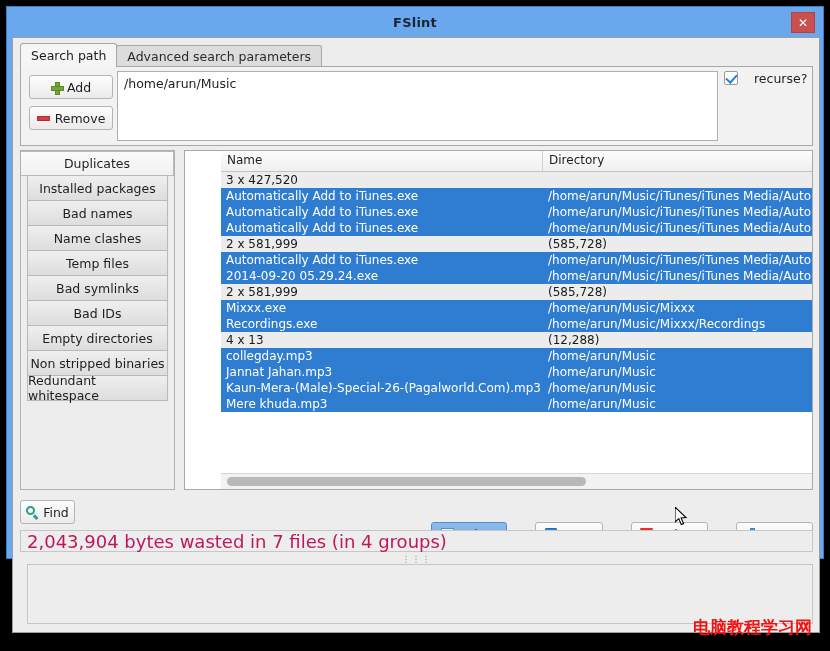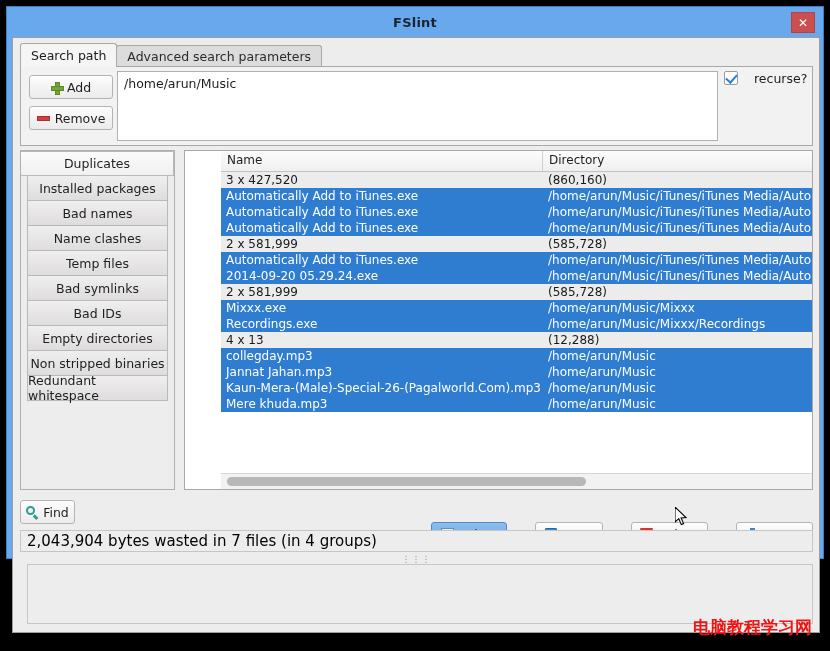--- a/index.html
+++ b/index.html
@@ -386,22 +386,22 @@
   .statusbar {
     position: absolute;
     left: 7px; top: 492px;
     width: 793px; height: 22px;
     background: #ededed;
     border: 1px solid #c6c6c6;
     box-sizing: border-box;
     display: flex;
     align-items: center;
     padding-left: 6px;
-    font-size: 15px;
-    color: #000000;
+    font-size: 18px;
+    color: #be185d;
   }
   .grip {
     position: absolute;
     left: 7px; top: 516px;
     width: 793px; height: 10px;
     display: flex; align-items: center; justify-content: center;
   }
   .grip span {
     font-size: 9px; color: #9a9a9a; letter-spacing: 1px;
   }
@@ -495,21 +495,20 @@
         </div>
 
         <div class="list-panel">
           <div class="list-header">
             <div class="hcell name">Name</div>
             <div class="hcell dir">Directory</div>
           </div>
           <div class="rows" id="rows">
               <div class="row group">
                 <div class="cell-name">3 x 427,520</div>
-                <div class="cell-dir">(860,160)</div>
               </div>
               <div class="row sel">
                 <div class="cell-name">Automatically Add to iTunes.exe</div>
                 <div class="cell-dir">/home/arun/Music/iTunes/iTunes Media/Automatical</div>
               </div>
               <div class="row sel">
                 <div class="cell-name">Automatically Add to iTunes.exe</div>
                 <div class="cell-dir">/home/arun/Music/iTunes/iTunes Media/Automatical</div>
               </div>
               <div class="row sel">

